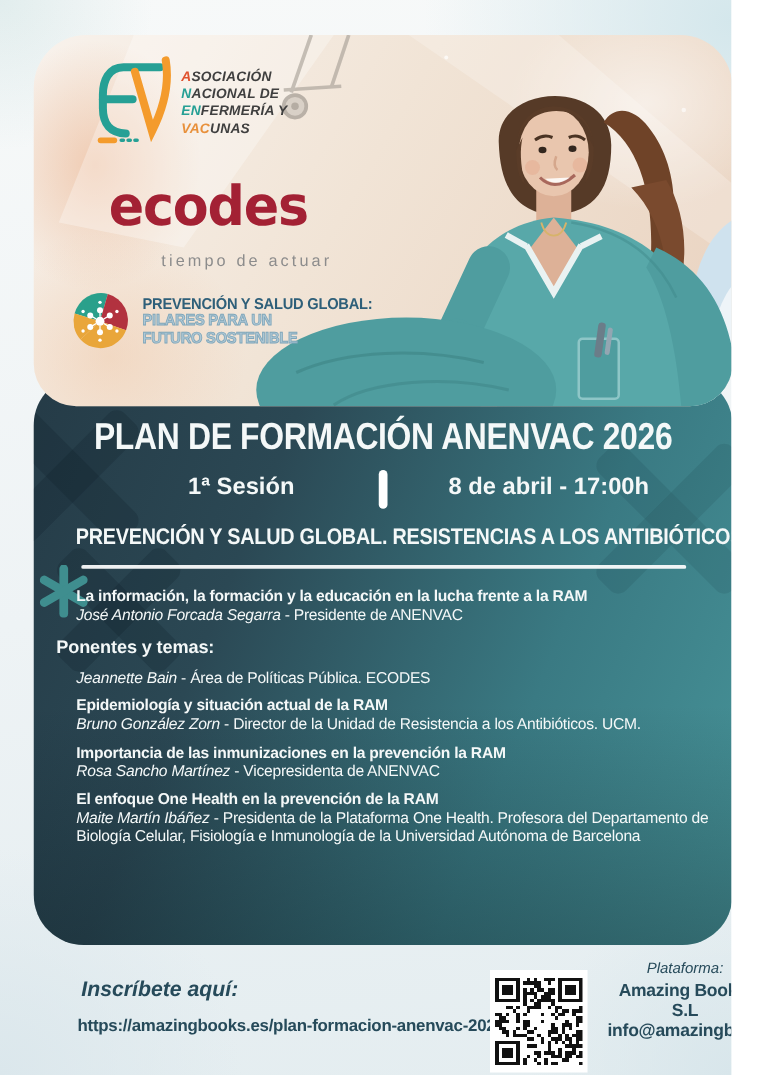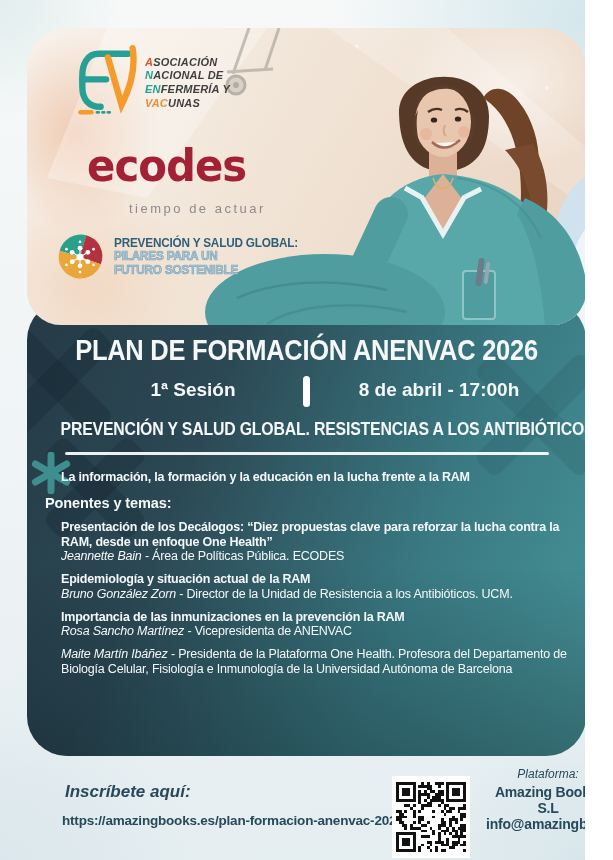--- a/index.html
+++ b/index.html
@@ -225,40 +225,41 @@
         <path d="M21,3 L21,39"></path>
           <path d="M5.4,12 L36.6,30"></path>
           <path d="M5.4,30 L36.6,12"></path>
       </g>
     </svg>
 
     <div class="content">
 
       <div class="item">
         <div class="it">La información, la formación y la educación en la lucha frente a la RAM</div>
+        <div class="sp"><i>José Antonio Forcada Segarra</i><span> - Presidente de ANENVAC</span></div>
       </div>
 
       <div class="sec second">Ponentes y temas:</div>
 
       <div class="item">
-        <div class="it">Presentación de los Decálogos: “Diez propuestas clave para reforzar la lucha contra la RAM, desde un enfoque One Health”</div>
         <div class="sp"><i>Jeannette Bain</i><span> - Área de Políticas Pública. ECODES</span></div>
       </div>
 
       <div class="item">
         <div class="it">Epidemiología y situación actual de la RAM</div>
         <div class="sp"><i>Bruno González Zorn</i><span> - Director de la Unidad de Resistencia a los Antibióticos. UCM.</span></div>
       </div>
 
       <div class="item">
         <div class="it">Importancia de las inmunizaciones en la prevención la RAM</div>
         <div class="sp"><i>Rosa Sancho Martínez</i><span> - Vicepresidenta de ANENVAC</span></div>
       </div>
 
       <div class="item">
+        <div class="it">El enfoque One Health  en la prevención de la RAM</div>
         <div class="sp"><i>Maite Martín Ibáñez</i><span> - Presidenta de la Plataforma One Health. Profesora del Departamento de Biología Celular, Fisiología e Inmunología de la Universidad Autónoma de Barcelona</span></div>
       </div>
     </div>
   </div>
 
   <div class="footer">
     <div class="reg-label">Inscríbete aquí:</div>
     <a class="reg-url" href="#">https://amazingbooks.es/plan-formacion-anenvac-2026/</a>
 
     <div class="qr-wrap">

